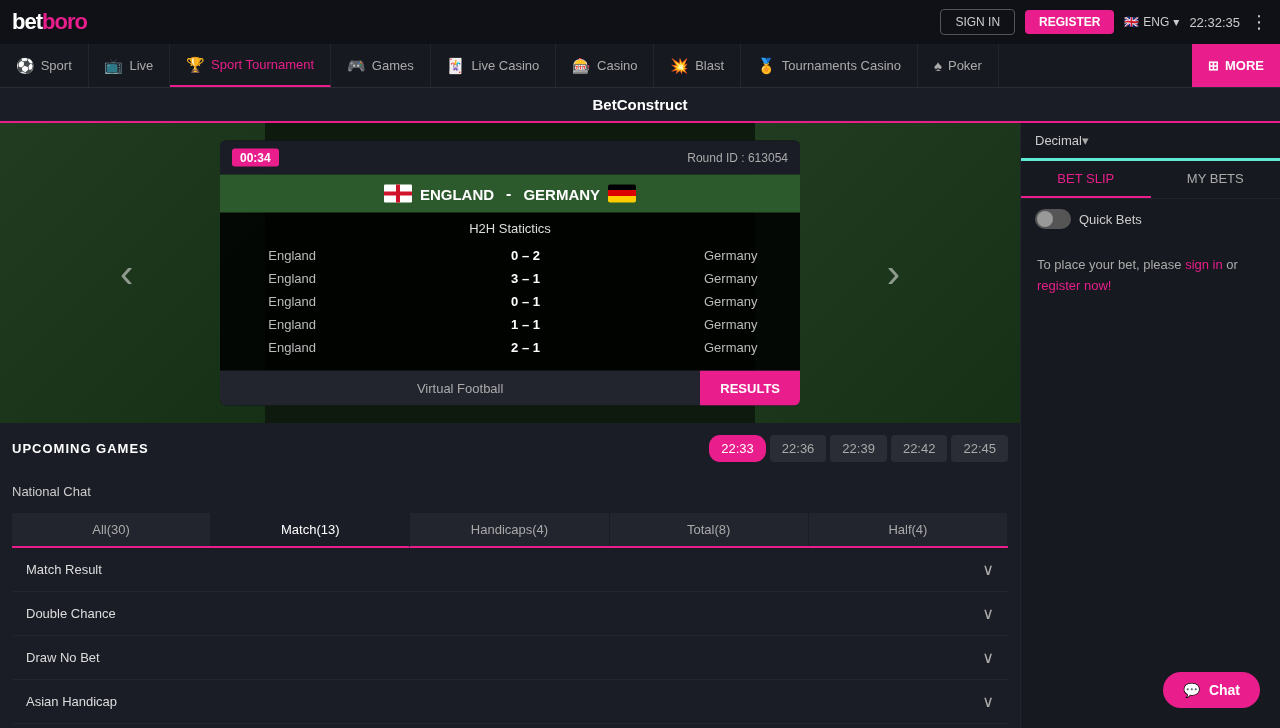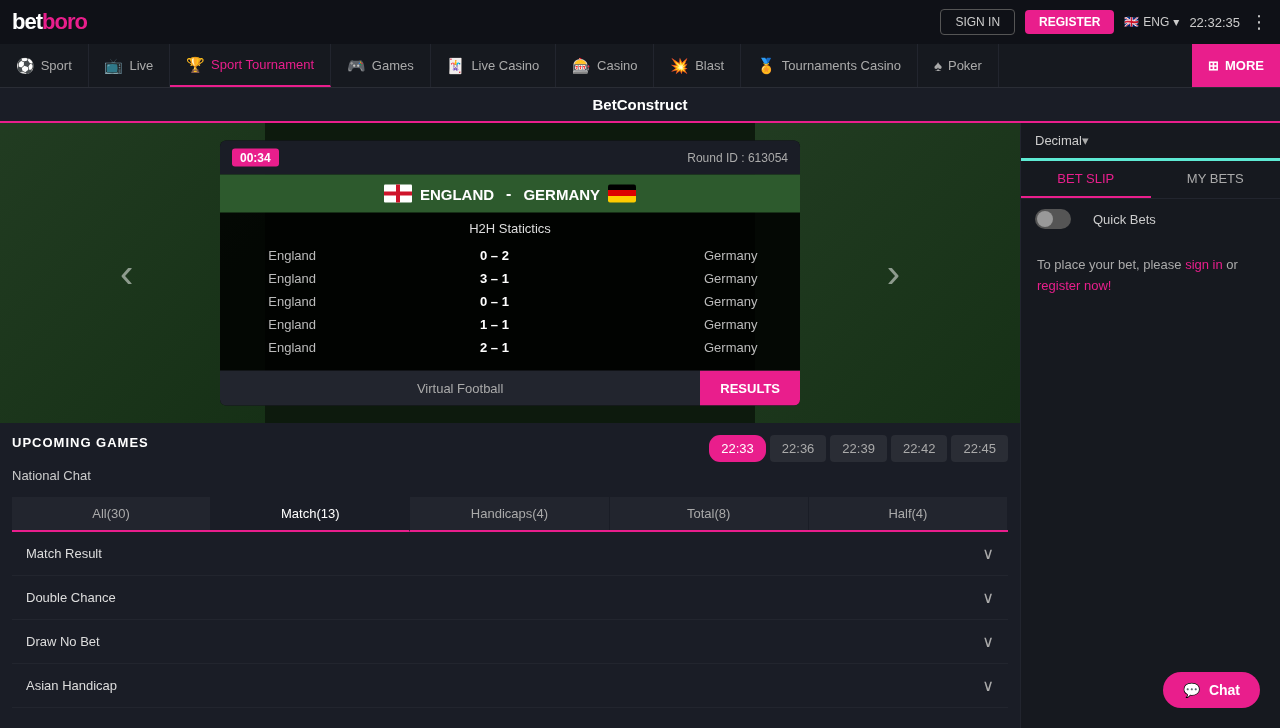--- a/index.html
+++ b/index.html
@@ -47,31 +47,31 @@
     .team-left { display: flex; align-items: center; gap: 8px; }
     .team-right { display: flex; align-items: center; gap: 8px; }
     .team-name { font-weight: bold; font-size: 15px; color: #fff; }
     .vs-separator { color: #fff; font-weight: bold; font-size: 16px; }
     .flag { width: 28px; height: 18px; display: inline-block; border-radius: 2px; }
     .flag-ger { background: linear-gradient(to bottom, #000 33%, #d00 33%, #d00 66%, #fc0 66%); }
     .h2h-section { padding: 8px 16px 12px; }
     .h2h-title { text-align: center; color: #ddd; font-size: 13px; margin-bottom: 8px; }
     .h2h-row { display: flex; align-items: center; justify-content: space-between; padding: 4px 0; color: #ccc; font-size: 13px; }
     .h2h-team-left { width: 80px; text-align: right; color: #bbb; }
-    .h2h-score { width: 60px; text-align: left; color: #fff; font-weight: bold; }
+    .h2h-score { width: 60px; text-align: right; color: #fff; font-weight: bold; }
     .h2h-team-right { width: 80px; text-align: left; color: #bbb; }
 
     
     .virtual-bar { display: flex; align-items: center; background: #22252e; border-radius: 0 0 6px 6px; overflow: hidden; }
     .virtual-label { flex: 1; text-align: center; color: #aaa; padding: 10px; font-size: 13px; cursor: pointer; }
     .results-btn { background: #e91e8c; color: #fff; border: none; padding: 10px 20px; font-size: 13px; font-weight: bold; cursor: pointer; }
 
     
     .upcoming-section { padding: 12px 12px 0; }
-    .upcoming-header { display: flex; align-items: flex-start; justify-content: space-between; margin-bottom: 0; }
+    .upcoming-header { display: flex; align-items: center; justify-content: space-between; margin-bottom: 16px; }
     .upcoming-title { color: #fff; font-size: 13px; font-weight: bold; letter-spacing: 1px; }
     .time-slots { display: flex; gap: 4px; }
     .time-slot { background: #2a2d35; color: #aaa; padding: 6px 12px; border-radius: 4px; cursor: pointer; font-size: 13px; }
     .time-slot.active { background: #e91e8c; color: #fff; border-radius: 11px; }
 
     
     .arena-label { color: #ccc; font-size: 13px; padding: 6px 0; }
 
     
     .market-tabs { display: flex; border-bottom: 2px solid #e91e8c; margin-top: 8px; }
@@ -84,21 +84,21 @@
     .chevron-icon { color: #aaa; font-size: 16px; }
 
     
     .right-panel { width: 260px; background: #16191f; border-left: 1px solid #22252e; display: flex; flex-direction: column; }
     .decimal-selector { display: flex; align-items: center; padding: 10px 14px; border-bottom: 3px solid #5eead4; }
     .decimal-label { color: #ccc; font-size: 13px; }
     .decimal-chevron { color: #aaa; }
     .bet-tabs { display: flex; border-bottom: 1px solid #22252e; }
     .bet-tab { flex: 1; text-align: center; padding: 10px; font-size: 13px; color: #aaa; cursor: pointer; }
     .bet-tab.active { color: #e91e8c; border-bottom: 2px solid #e91e8c; }
-    .quick-bets-row { display: flex; align-items: center; padding: 10px 14px; gap: 22px; }
+    .quick-bets-row { display: flex; align-items: center; padding: 10px 14px; gap: 8px; }
     .toggle { width: 36px; height: 20px; background: #555; border-radius: 10px; position: relative; cursor: pointer; }
     .toggle-knob { width: 16px; height: 16px; background: #999; border-radius: 50%; position: absolute; top: 2px; left: 2px; }
     .quick-bets-label { color: #ccc; font-size: 13px; }
     .bet-info { padding: 16px; color: #aaa; font-size: 13px; line-height: 1.6; }
     .bet-info a { color: #e91e8c; text-decoration: none; }
 
     
     .chat-btn { position: fixed; bottom: 20px; right: 20px; background: #e91e8c; color: #fff; border: none; border-radius: 24px; padding: 10px 20px; font-size: 14px; font-weight: bold; cursor: pointer; display: flex; align-items: center; gap: 8px; z-index: 100; }
 
     

